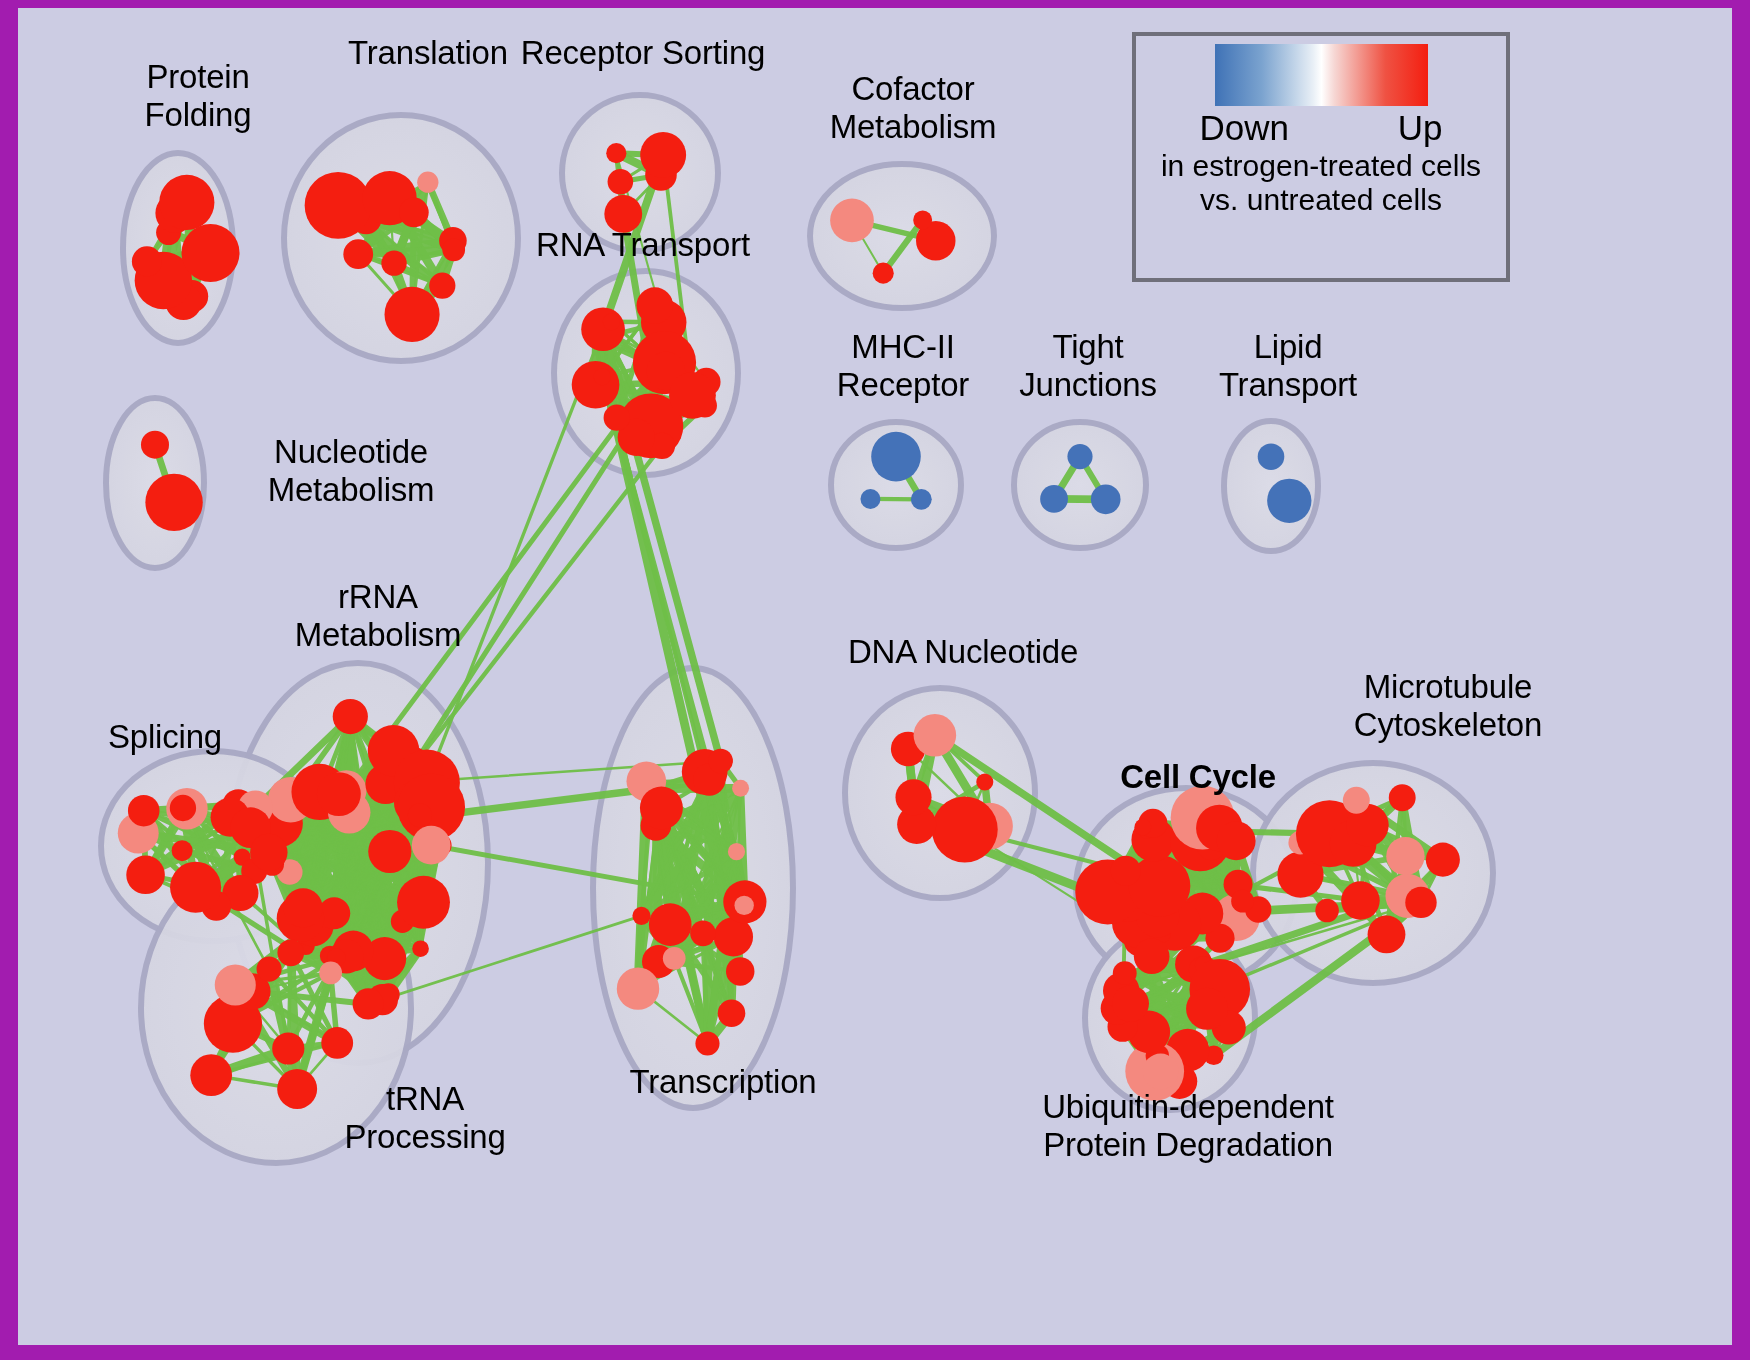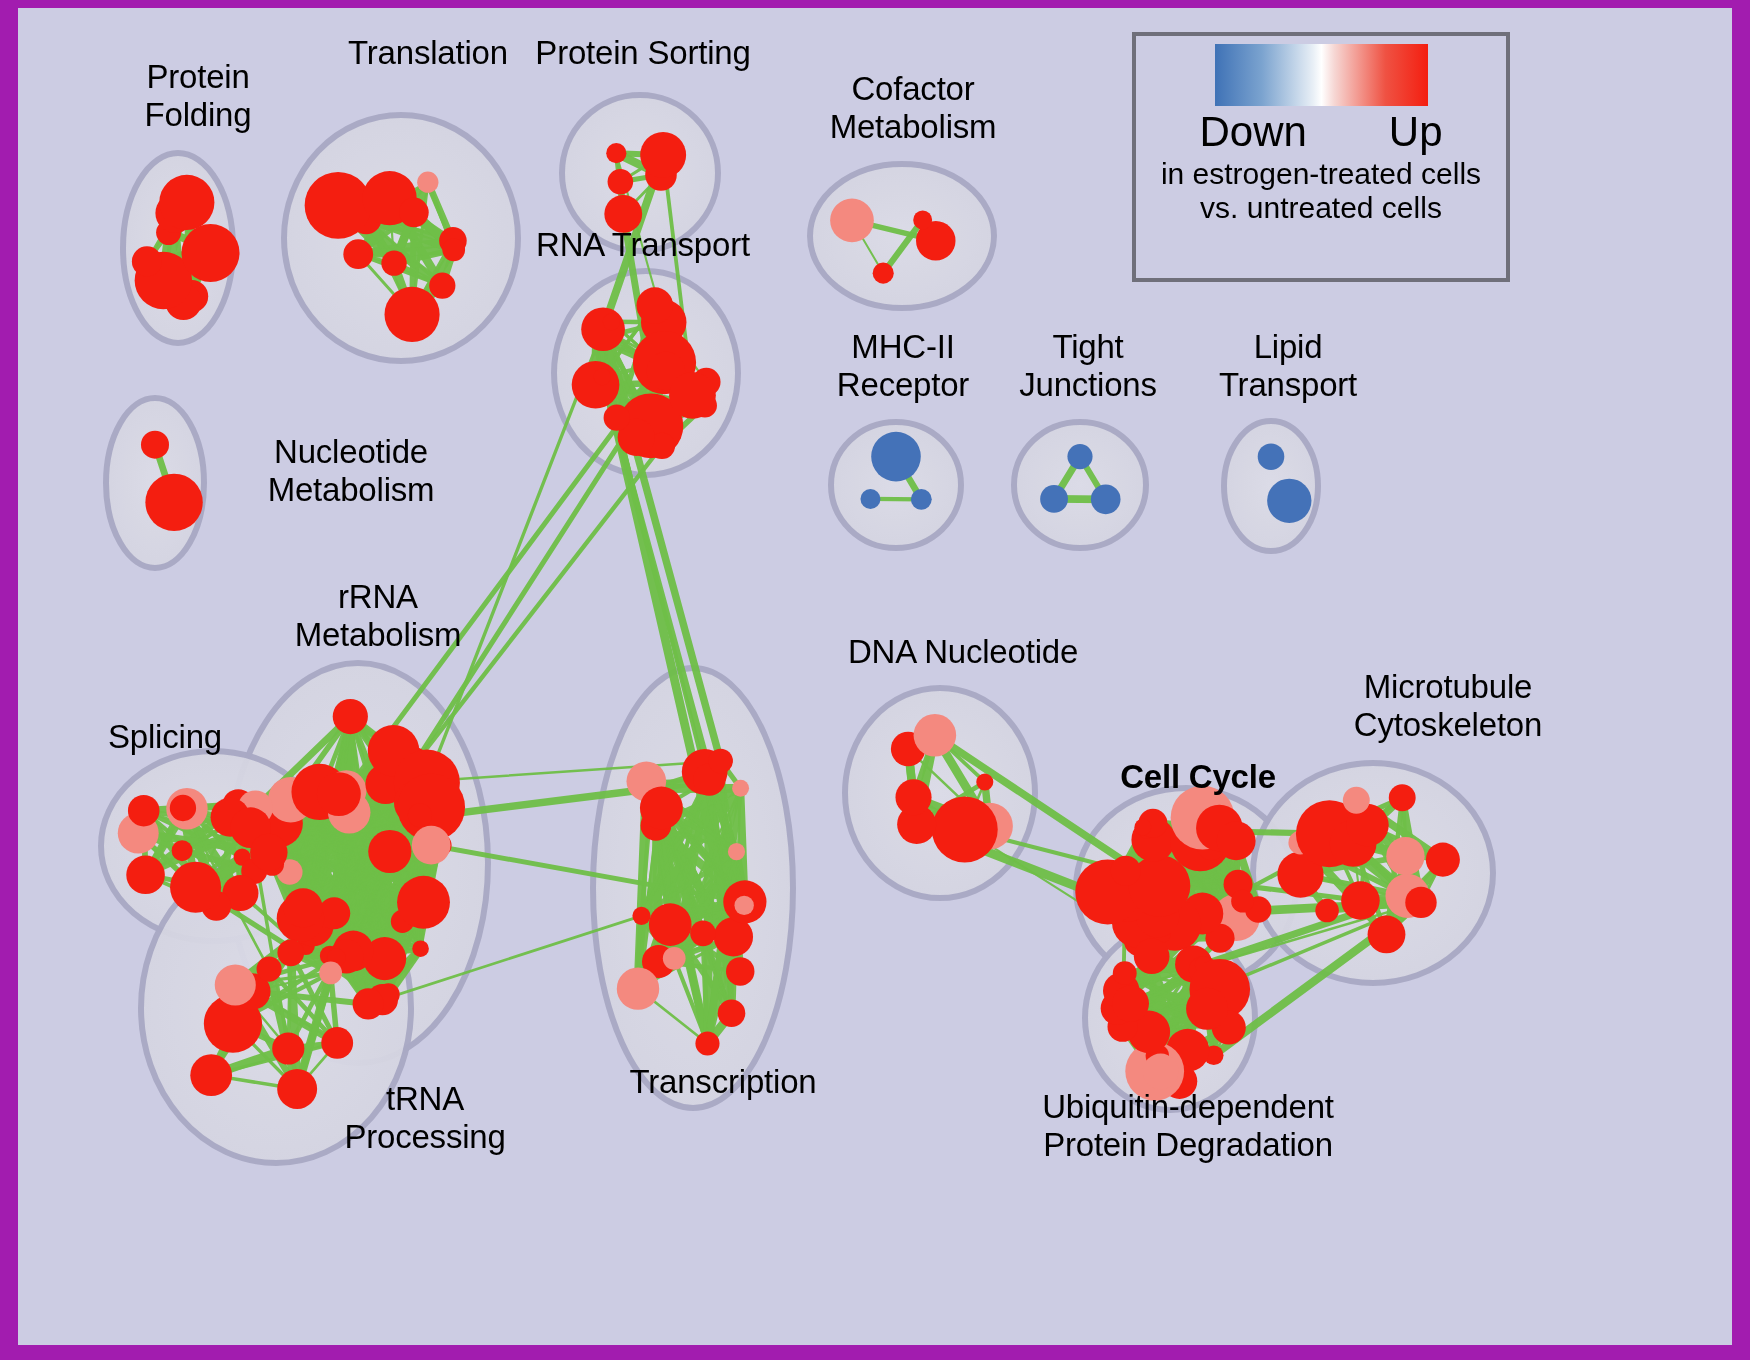--- a/index.html
+++ b/index.html
@@ -7,21 +7,21 @@
   #stage{position:relative;width:1750px;height:1360px;background:#a21caf;overflow:hidden;}
   #canvas{position:absolute;left:18px;top:8px;width:1714px;height:1337px;background:#ccccE3;}
   svg#net{position:absolute;left:0;top:0;width:1714px;height:1337px;}
   .clabel{position:absolute;color:#000;font-size:33px;line-height:38px;text-align:center;
           font-family:"Liberation Sans",sans-serif;white-space:pre-line;letter-spacing:-0.2px;}
   #legend{position:absolute;border:4px solid #6f6f7a;background:#ccccE3;
           box-sizing:border-box;text-align:center;}
   #legend .ltitle{font-size:31px;color:#000;margin-top:10px;}
   #legend .bar{height:62px;margin:8px auto 2px auto;width:213px;
         background:linear-gradient(to right,#3f72b6 0%,#7ba3cf 22%,#e8eff6 46%,#ffffff 50%,#f6d7d4 56%,#ef5243 80%,#f41e10 100%);}
-  #legend .ends{display:flex;justify-content:space-between;width:243px;margin:0 auto;font-size:42px;}
+  #legend .ends{display:flex;justify-content:space-between;width:243px;margin:0 auto;font-size:35px;}
   #legend .sub{font-size:30px;line-height:32px;margin-top:2px;}
 </style>
 </head>
 <body>
 
 <div id="stage">
   <div id="canvas">
 
     <svg id="net" viewBox="0 0 1714 1337">
       <defs>
@@ -1378,21 +1378,21 @@
           <circle cx="1201.7614581600812" cy="981.3584210209431" r="30.307086947517043" fill="#f41e10"></circle>
           <circle cx="1210.772862677847" cy="1019.4577666625057" r="17.04995727960484" fill="#f41e10"></circle>
           <circle cx="1189.0883371866435" cy="1000.7272138617656" r="20.996439939828797" fill="#f41e10"></circle>
         </g>
     </svg>
 
     <div id="labels">
         <div class="clabel" style="left: 75px; top: 50px; width: 210px;">Protein
 Folding</div>
         <div class="clabel" style="left: 265px; top: 26px; width: 290px;">Translation</div>
-        <div class="clabel" style="left: 470px; top: 26px; width: 310px;">Protein Sorting</div>
+        <div class="clabel" style="left: 470px; top: 26px; width: 310px;">Receptor Sorting</div>
         <div class="clabel" style="left: 470px; top: 218px; width: 310px;">RNA Transport</div>
         <div class="clabel" style="left: 760px; top: 62px; width: 270px;">Cofactor
 Metabolism</div>
         <div class="clabel" style="left: 760px; top: 320px; width: 250px;">MHC-II
 Receptor</div>
         <div class="clabel" style="left: 955px; top: 320px; width: 230px;">Tight
 Junctions</div>
         <div class="clabel" style="left: 1155px; top: 320px; width: 230px;">Lipid
 Transport</div>
         <div class="clabel" style="left: 188px; top: 425px; width: 290px;">Nucleotide

